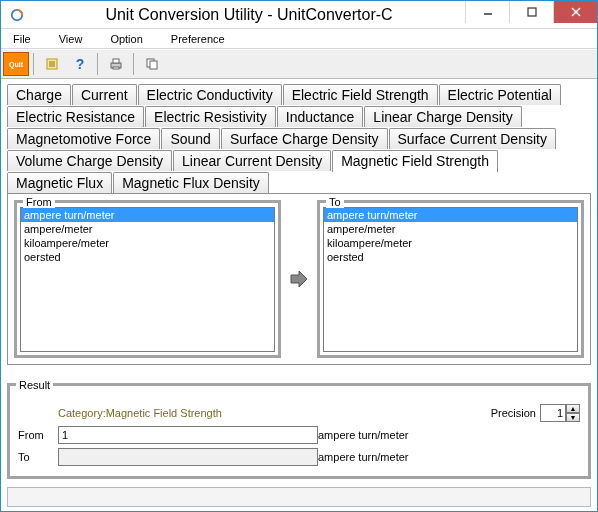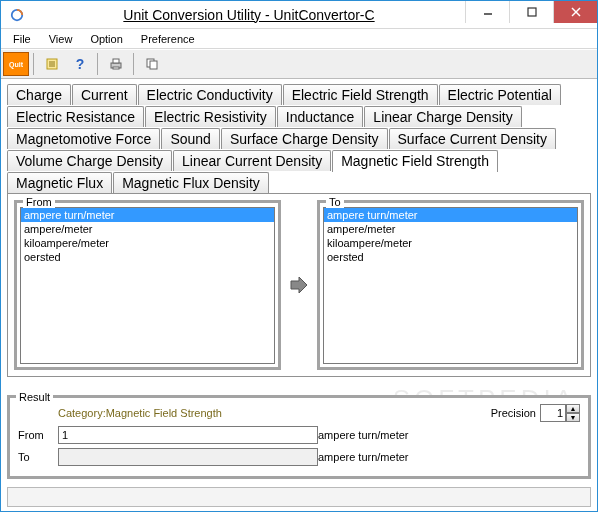--- a/index.html
+++ b/index.html
@@ -1,43 +1,43 @@
 <!DOCTYPE html>
 <html><head>
 <meta charset="utf-8">
 <style>
 * { box-sizing: border-box; font-family: "Segoe UI", Tahoma, sans-serif; font-size: 11px; }
 body { margin: 0; background: #fff; width: 598px; height: 512px; overflow: hidden; }
 .window { width: 598px; height: 512px; border: 1px solid #2a8dd4; background: #fff; display: flex; flex-direction: column; }
 .titlebar { height: 28px; background: #fff; display: flex; align-items: center; border-bottom: 1px solid #d8d8d8; }
 .titlebar .icon { width: 20px; height: 20px; margin: 0 6px; display: flex; align-items: center; justify-content: center; }
 .titlebar .icon svg { width: 14px; height: 14px; }
-.titlebar .title { flex: 1; text-align: center; color: #000; font-size: 14px; text-decoration: underline; }
+.titlebar .title { flex: 1; text-align: center; color: #000; font-size: 16px; }
 .winbtns { display: flex; height: 22px; margin-top: -6px; }
 .winbtn { width: 44px; height: 22px; display: flex; align-items: center; justify-content: center; border-left: 1px solid #d8d8d8; background: #fff; }
 .winbtn.close { background: #c75050; color: #fff; }
-.menubar { height: 20px; display: flex; align-items: center; padding: 0 4px; background: #fff; border-bottom: 1px solid #d8d8d8; gap: 2px; }
+.menubar { height: 20px; display: flex; align-items: center; padding: 0 4px; background: #fff; border-bottom: 1px solid #d8d8d8; gap: 12px; }
 .menuitem { padding: 2px 8px; cursor: default; }
 .toolbar { height: 30px; background: #efefef; border-top: 1px solid #fff; border-bottom: 1px solid #bbb; display: flex; align-items: center; padding: 0 2px; gap: 2px; }
 .tbtn { width: 26px; height: 24px; border: 1px solid transparent; display: flex; align-items: center; justify-content: center; }
 .tbtn.exit { background: #ff8800; border: 1px solid #b05600; }
 .tsep { width: 2px; height: 22px; border-left: 1px solid #a8a8a8; margin: 0 2px; }
 .content { flex: 1; padding: 4px 6px 6px 6px; display: flex; flex-direction: column; }
 .tabs { display: flex; flex-wrap: wrap; gap: 0; }
 .tab { border: 1px solid #919191; background: linear-gradient(#fdfdfd,#e8e8e8); padding: 2px 8px 2px 8px; margin: 1px 1px 0 0; border-bottom: none; border-radius: 2px 2px 0 0; cursor: default; font-size: 14px; }
 .tab.active { background: #fff; position: relative; z-index: 2; padding-bottom: 3px; margin-bottom: -1px; }
 .tabpage { border: 1px solid #919191; background: #fff; flex: 1; padding: 6px; display: flex; flex-direction: column; position: relative; }
 .columns { display: grid; grid-template-columns: 1fr auto 1fr; gap: 4px; flex: 1; }
 .fieldset { border: 3px solid #a3a3a3; position: relative; padding: 4px 3px 3px 3px; background: #fff; }
 .fieldset .legend { position: absolute; top: -7px; left: 6px; background: #fff; padding: 0 3px; font-size: 11px; }
 .listbox { border: 1px solid #7a7a7a; background: #fff; height: 100%; overflow: auto; }
 .listitem { padding: 1px 3px; cursor: default; }
 .listitem.selected { background: #3399ff; color: #fff; }
 .arrowcol { display: flex; align-items: center; justify-content: center; width: 28px; }
-.fieldset.result { padding: 4px 8px 8px 8px; margin-top: 18px; }
+.fieldset.result { padding: 16px 8px 8px 8px; margin-top: 18px; }
 .row { display: flex; align-items: center; height: 22px; }
 .row .lbl { width: 40px; }
 .catlbl { color: #7a6a1e; }
 .catval { color: #7a6a1e; }
 .txt { border: 1px solid #7a7a7a; height: 18px; padding: 0 3px; background: #fff; }
 .txt.ro { background: #f0f0f0; }
 .txt.from { width: 260px; }
 .unitlabel { color: #000; }
 .precwrap { margin-left: auto; display: flex; align-items: center; gap: 4px; }
 .spinner { display: flex; }

